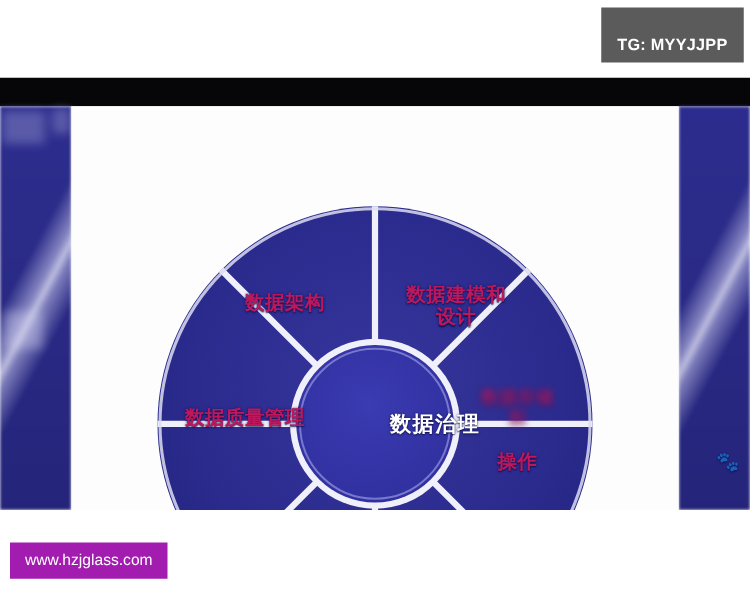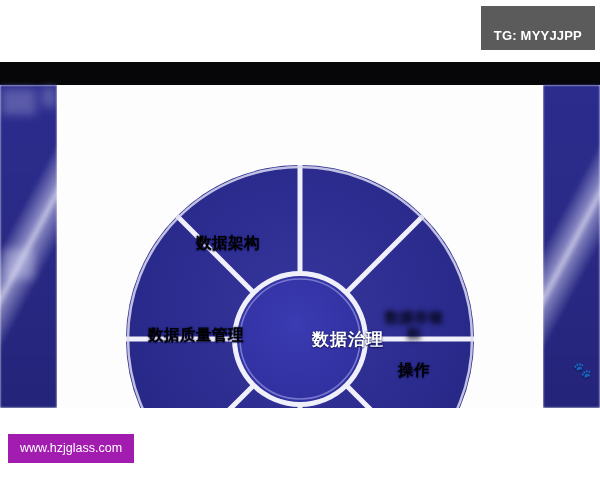--- a/index.html
+++ b/index.html
@@ -106,21 +106,21 @@
     height: 352px;
   }
   #wheel {
     display: block;
     width: 352px;
     height: 352px;
     filter: blur(0.35px);
   }
   .seg-label {
     position: absolute;
-    color: #000000;
+    color: #be185d;
     font-size: 15.5px;
     font-weight: bold;
     line-height: 1.18;
     text-align: center;
     letter-spacing: 0.5px;
     white-space: pre-line;
     text-shadow: 0 0 2px rgba(20,20,90,0.85), 0 1px 1px rgba(10,10,60,0.7);
     transform: translate(-50%, -50%);
     pointer-events: none;
   }
@@ -208,20 +208,22 @@
 
         <circle cx="176" cy="176" r="172" fill="none" stroke="#dcdcf2" stroke-width="2.5" opacity="0.85"></circle>
 
         <circle cx="176" cy="176" r="68" fill="#f0f0fa"></circle>
         <circle cx="176" cy="176" r="63" fill="url(#hubShade)"></circle>
         <circle cx="176" cy="176" r="60" fill="none" stroke="#8a8ad8" stroke-width="1.6" opacity="0.8"></circle>
       </svg>
 
       <div class="seg-label" style="left:104px; top:80px;">数据架构</div>
 
+      <div class="seg-label" style="left:241px; top:83px;">数据建模和
+设计</div>
 
       <div class="seg-label" style="left:290px; top:172px;">
         <span class="blurred-sub">数据存储和</span>
         <span>操作</span>
       </div>
 
       <div class="seg-label" style="left:72px; top:172px;">数据质量管理</div>
 
       <div id="hub-label" style="left:176px; top:176px;">数据治理</div>
     </div>

